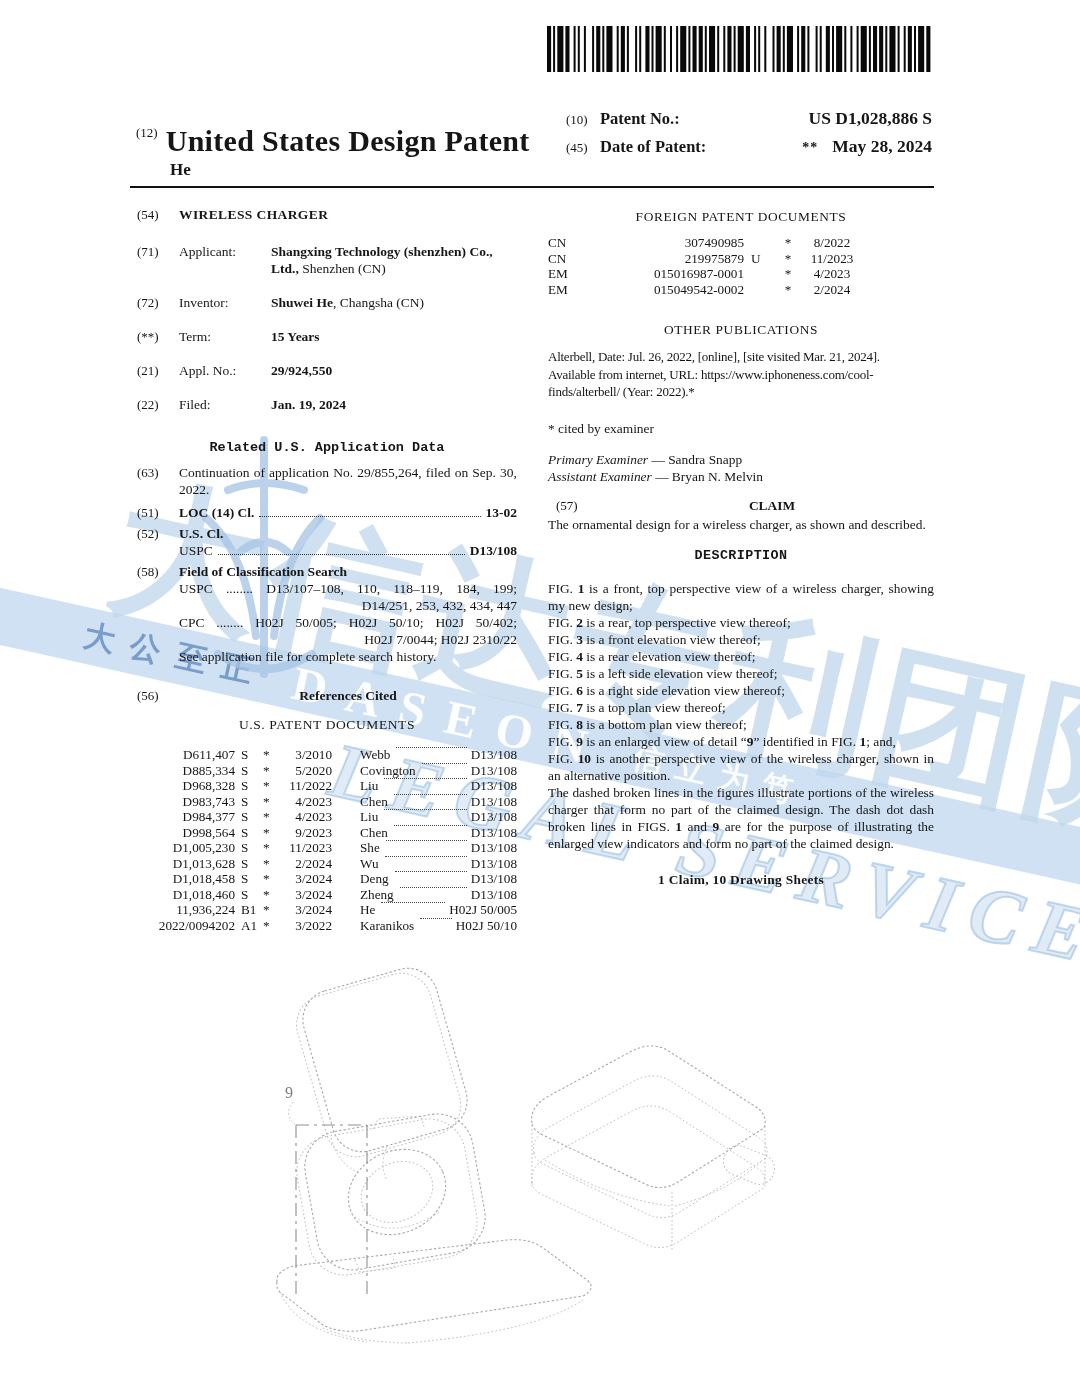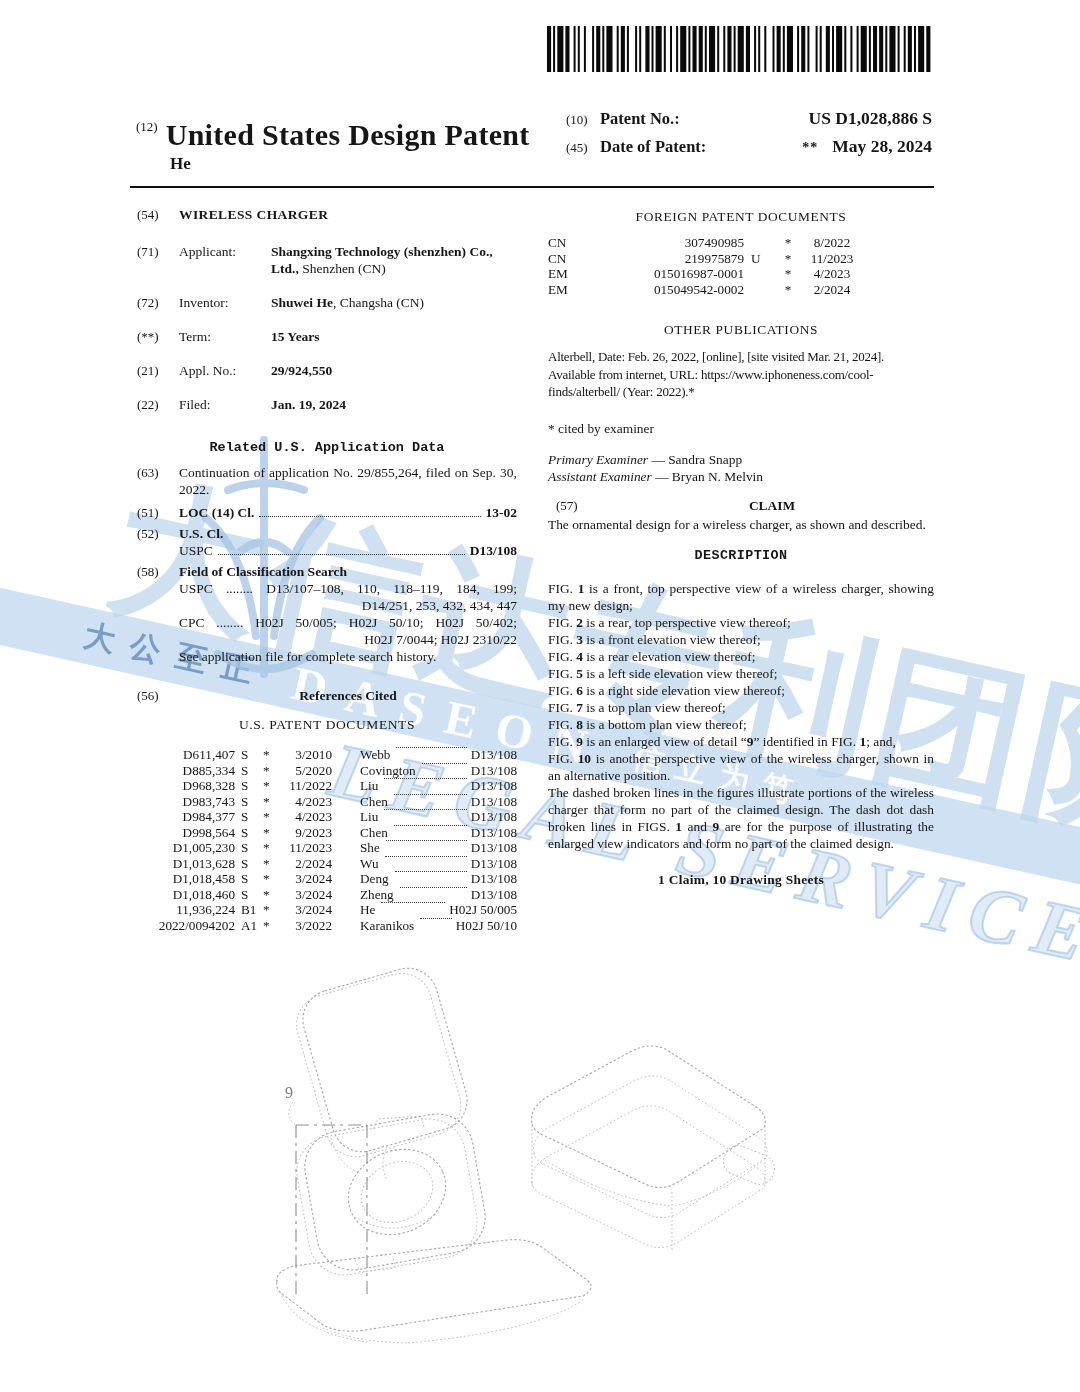--- a/index.html
+++ b/index.html
@@ -5,21 +5,21 @@
   html,body{margin:0;padding:0;background:#e8e8e8;}
   #page{position:relative;width:1080px;height:1392px;background:#ffffff;overflow:hidden;
         font-family:"Liberation Serif","DejaVu Serif",serif;color:#161616;margin:0 auto;}
   #content{position:relative;z-index:2;}
 
   
   .barcode-wrap{position:absolute;left:545px;top:26px;width:388px;text-align:center;}
   .barcode-text{font-size:17px;letter-spacing:2px;margin-top:1px;}
 
   
-  .hdr-left{position:absolute;left:136px;top:118px;width:430px;}
+  .hdr-left{position:absolute;left:136px;top:124px;width:430px;}
   .hdr-code{font-size:13px;vertical-align:14px;}
   .doc-title{font-size:30px;font-weight:bold;letter-spacing:.3px;margin-left:8px;}
   .hdr-inventor{font-size:17px;font-weight:bold;margin:2px 0 0 34px;}
   .hdr-right{position:absolute;left:566px;top:108px;width:366px;}
   .hdr-row{display:flex;align-items:baseline;margin-bottom:7px;}
   .hn{font-size:13px;width:30px;}
   .hl{font-size:16.5px;font-weight:bold;margin-left:4px;}
   .hv{flex:1;text-align:right;font-size:17.5px;font-weight:bold;white-space:nowrap;}
   .stars{font-size:14px;font-weight:bold;margin-right:14px;letter-spacing:1px;}
   .hrule{position:absolute;left:130px;top:186px;width:804px;border-top:2px solid #111;}
@@ -429,21 +429,21 @@
             <span class="fc-cc">EM</span>
             <span class="fc-no">015049542-0002</span>
             <span class="fc-kind"></span>
             <span class="fc-star">*</span>
             <span class="fc-date">2/2024</span>
           </div>
         </div>
 
       <div class="caps-center" style="margin-top:24px;letter-spacing:.6px">OTHER PUBLICATIONS</div>
       <div id="pub-lines">
-          <div class="pub-line">Alterbell, Date: Feb. 26, 2022, [online], [site visited Mar. 21, 2024].</div>
+          <div class="pub-line">Alterbell, Date: Jul. 26, 2022, [online], [site visited Mar. 21, 2024].</div>
           <div class="pub-line">Available from internet, URL: https://www.iphoneness.com/cool-</div>
           <div class="pub-line">finds/alterbell/ (Year: 2022).*</div>
         </div>
 
       <div class="note">* cited by examiner</div>
 
       <div class="exam">
         <span class="lbl">Primary Examiner</span><span> — Sandra Snapp</span>
       </div>
       <div class="exam">

